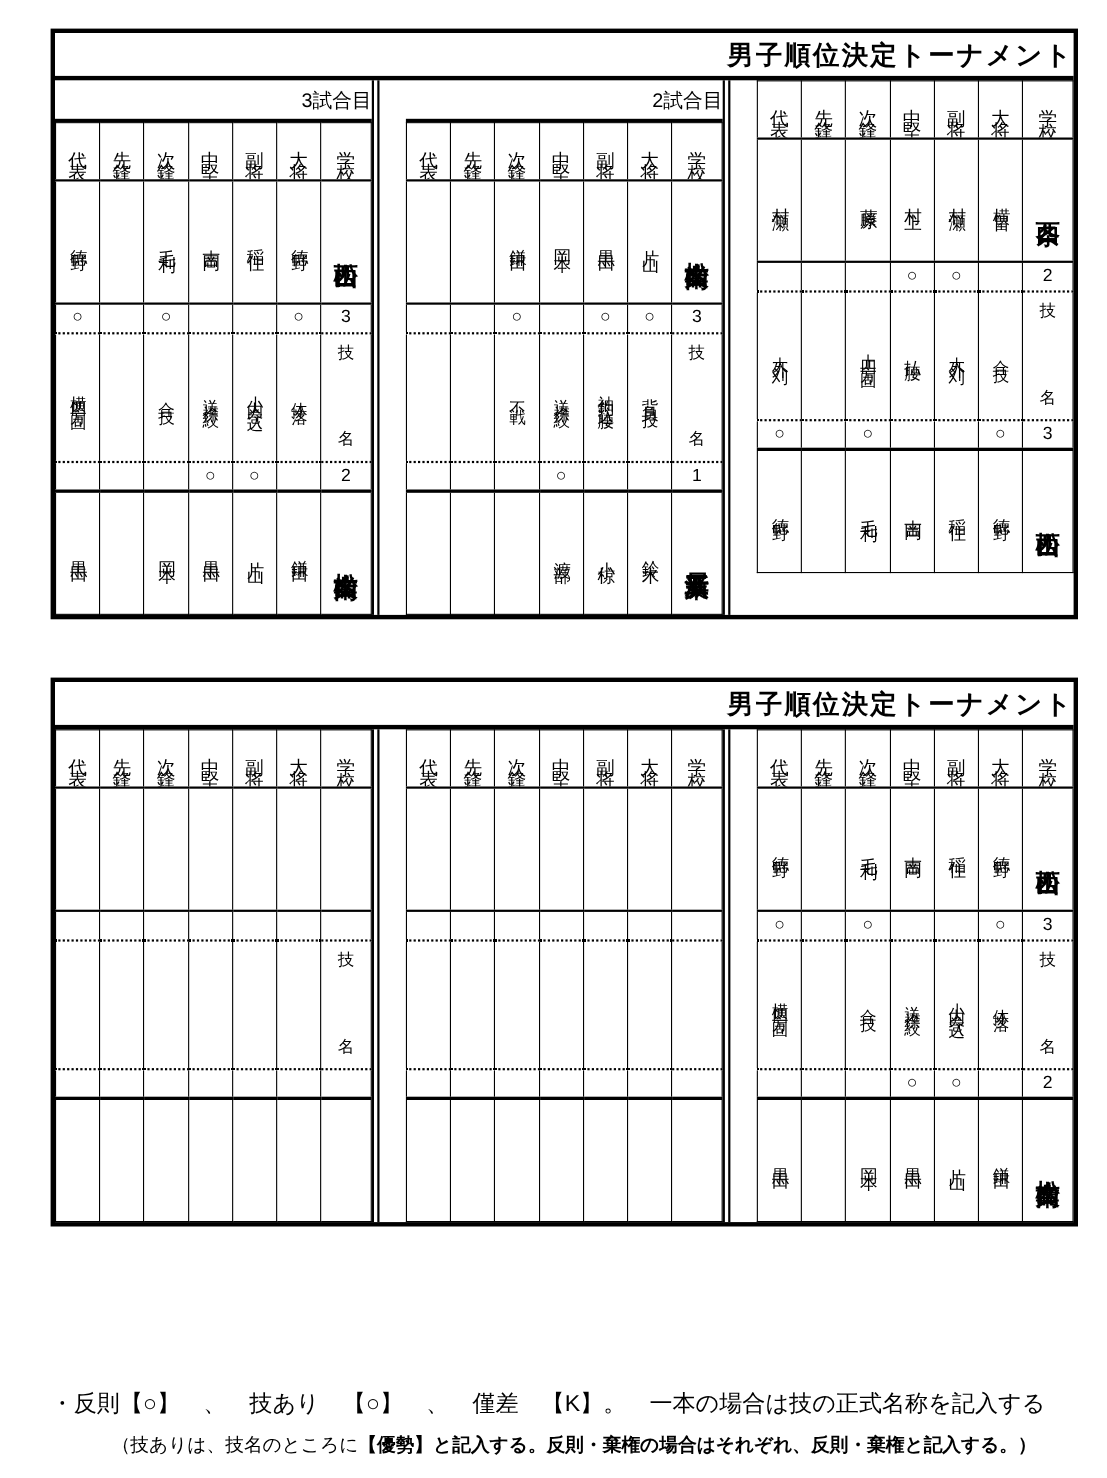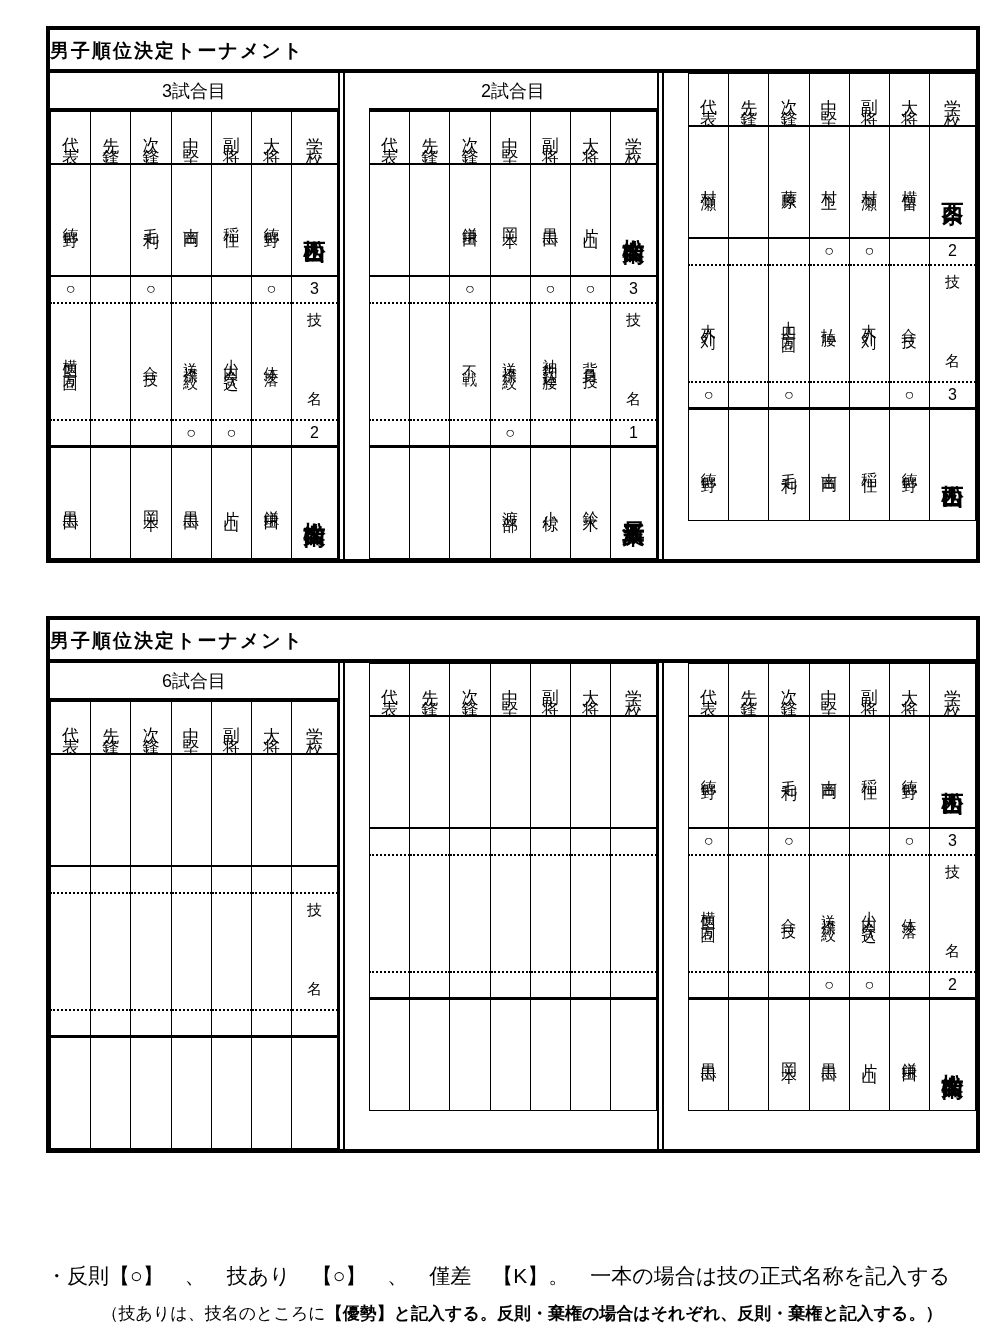--- a/index.html
+++ b/index.html
@@ -16,33 +16,34 @@
     width: 934px;
   }
   .tournament {
     border: 4px solid #000;
     background: #fff;
     margin-bottom: 53px;
   }
   .t-title {
     height: 43px;
     line-height: 41px;
-    text-align: left;
-    font-size: 19px;
+    text-align: right;
+    font-size: 24px;
     font-weight: bold;
     letter-spacing: 2px;
     border-bottom: 4px solid #000;
+    padding-left: 44px;
   }
   .sections { display: flex; }
   .section { flex: 1 1 0; min-width: 0; }
   .section + .section { border-left: 7px double #000; padding-left: 24px; }
   .s-label {
     height: 38px;
     line-height: 37px;
-    text-align: center;
+    text-align: right;
     font-size: 18px;
     border-bottom: 3px solid #000;
   }
   table.grid {
     width: 100%;
     border-collapse: collapse;
     table-layout: fixed;
   }
   table.grid td, table.grid th {
     border: 1px solid #000;
@@ -333,21 +334,20 @@
       </tbody>
     </table>
   </div>
 </div>
   </div>
 
   <div class="tournament">
     <div class="t-title">男子順位決定トーナメント</div>
     <div class="sections">
   <div class="section">
-    <div class="s-label">6試合目</div>
     <table class="grid">
       <colgroup>
         <col class="c-pos">
               <col class="c-pos">
               <col class="c-pos">
               <col class="c-pos">
               <col class="c-pos">
               <col class="c-pos">
               <col class="c-school">
       </colgroup>

